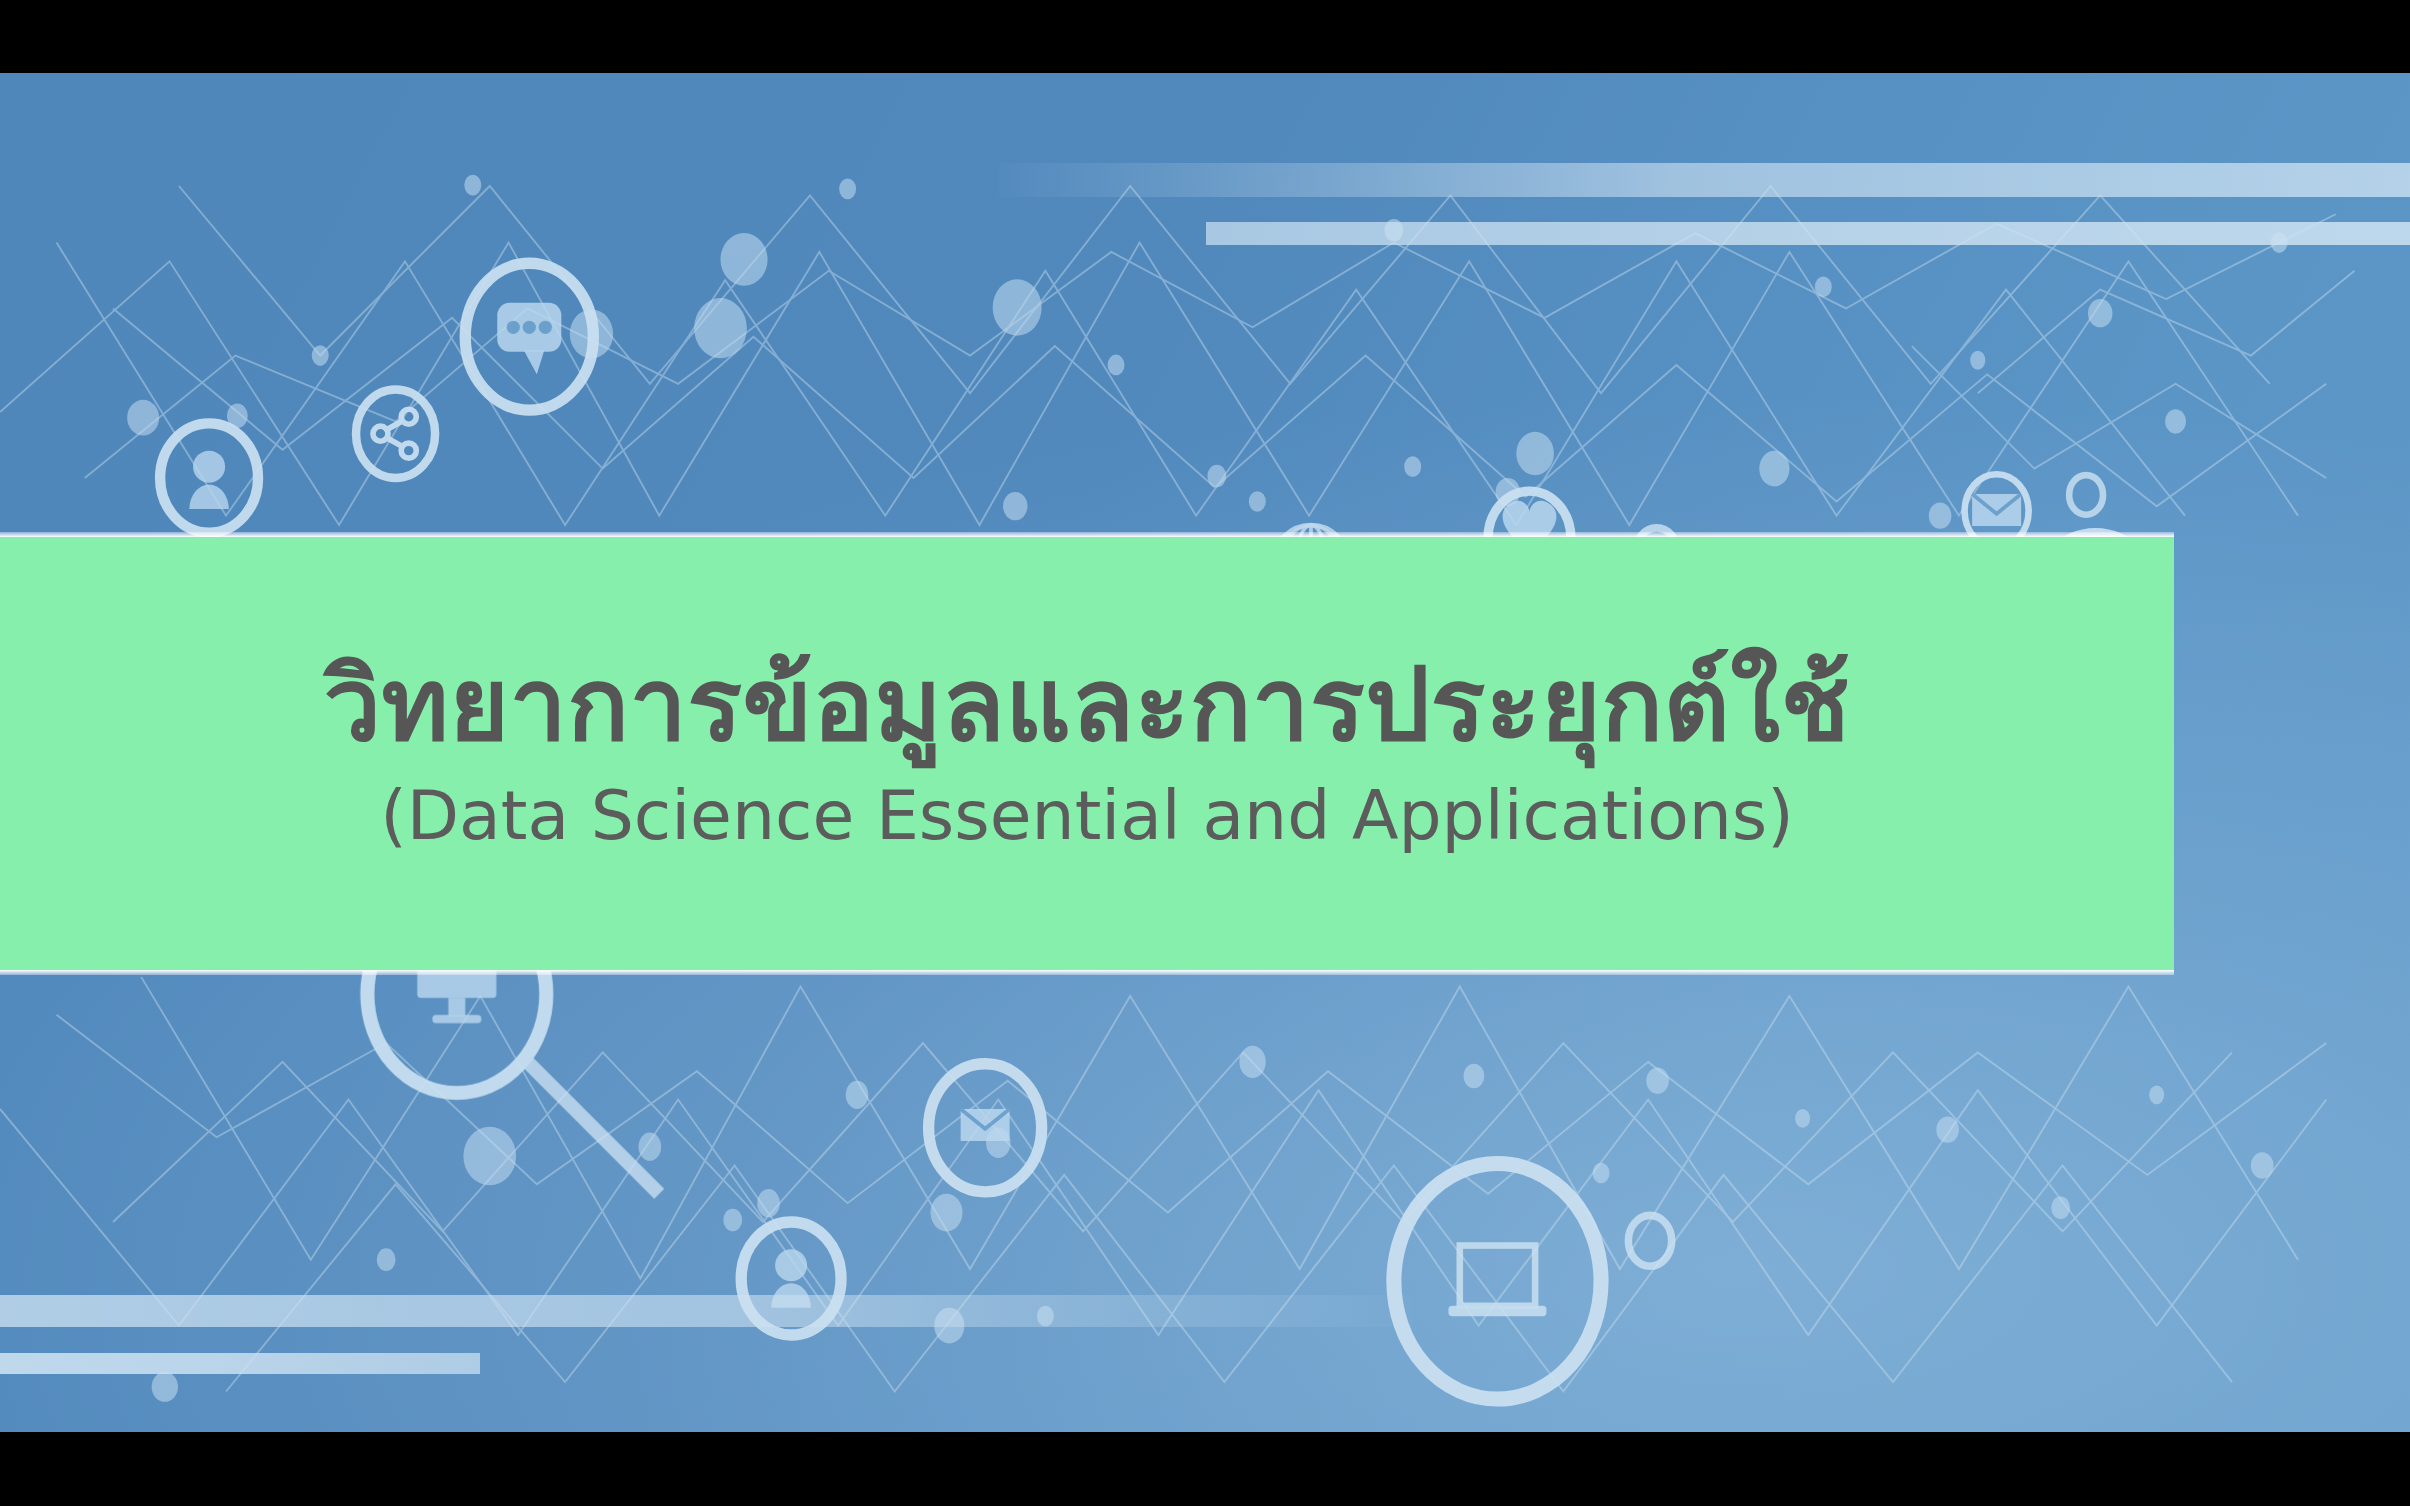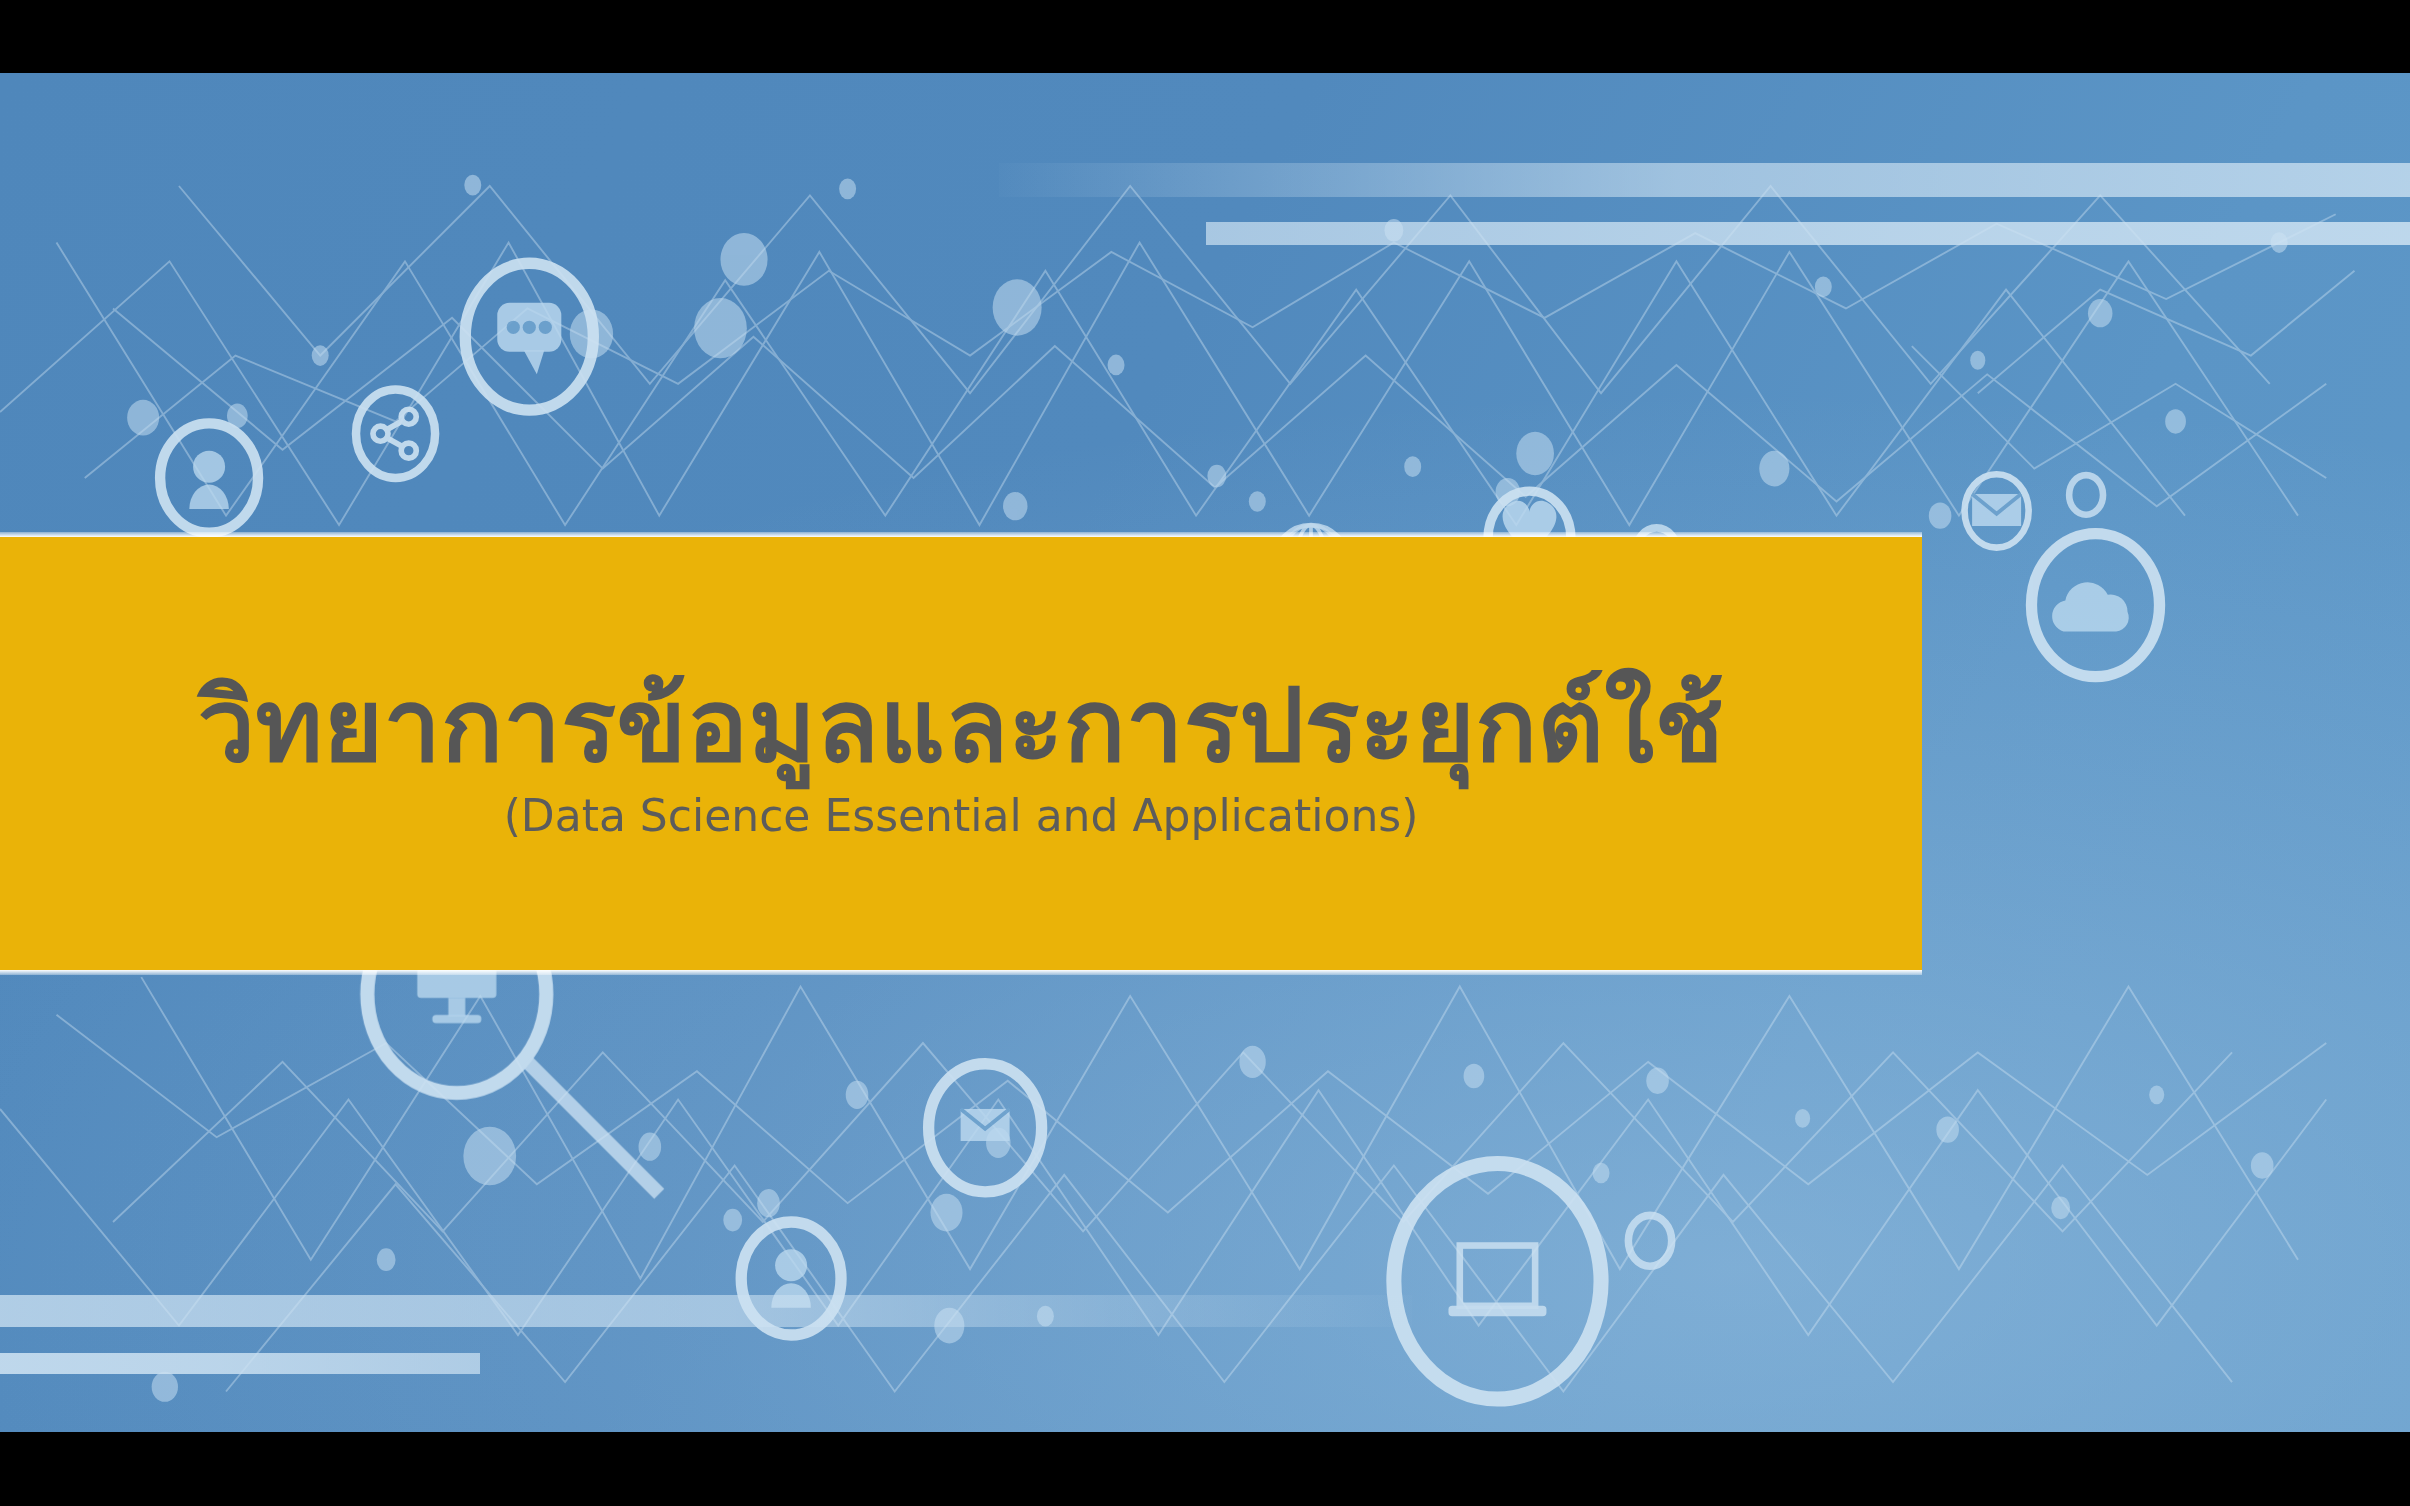--- a/index.html
+++ b/index.html
@@ -92,23 +92,23 @@
     width: 480px;
     height: 21px;
     background: linear-gradient(to left, rgba(205,226,242,0.72) 0%, rgba(205,226,242,0.84) 55%, rgba(205,226,242,0.88) 100%);
   }
 
   
   .title-band {
     position: absolute;
     left: 0;
     top: 464px;
-    width: 1922px;
+    width: 2174px;
     height: 433px;
-    background: #eab308;
+    background: #86efac;
     z-index: 20;
     display: flex;
     flex-direction: column;
     align-items: center;
     justify-content: center;
   }
   .title-band::before {
     content: "";
     position: absolute;
     left: 0; top: -4.7px;
@@ -129,26 +129,26 @@
     font-weight: 700;
     color: #565656;
     line-height: 1.18;
     letter-spacing: 0.5px;
     white-space: nowrap;
     margin: 0 0 5.6px 0;
     text-align: center;
   }
   .title-en {
     font-family: "DejaVu Sans", "Liberation Sans", sans-serif;
-    font-size: 44px;
+    font-size: 68px;
     font-weight: 400;
     color: #5c5c5c;
     line-height: 1.1;
     white-space: nowrap;
-    margin: 0;
+    margin: 8px;
     text-align: left;
   }
 </style>
 </head>
 <body>
 
 <div class="stage">
 
   <div class="letterbox top"></div>
 

